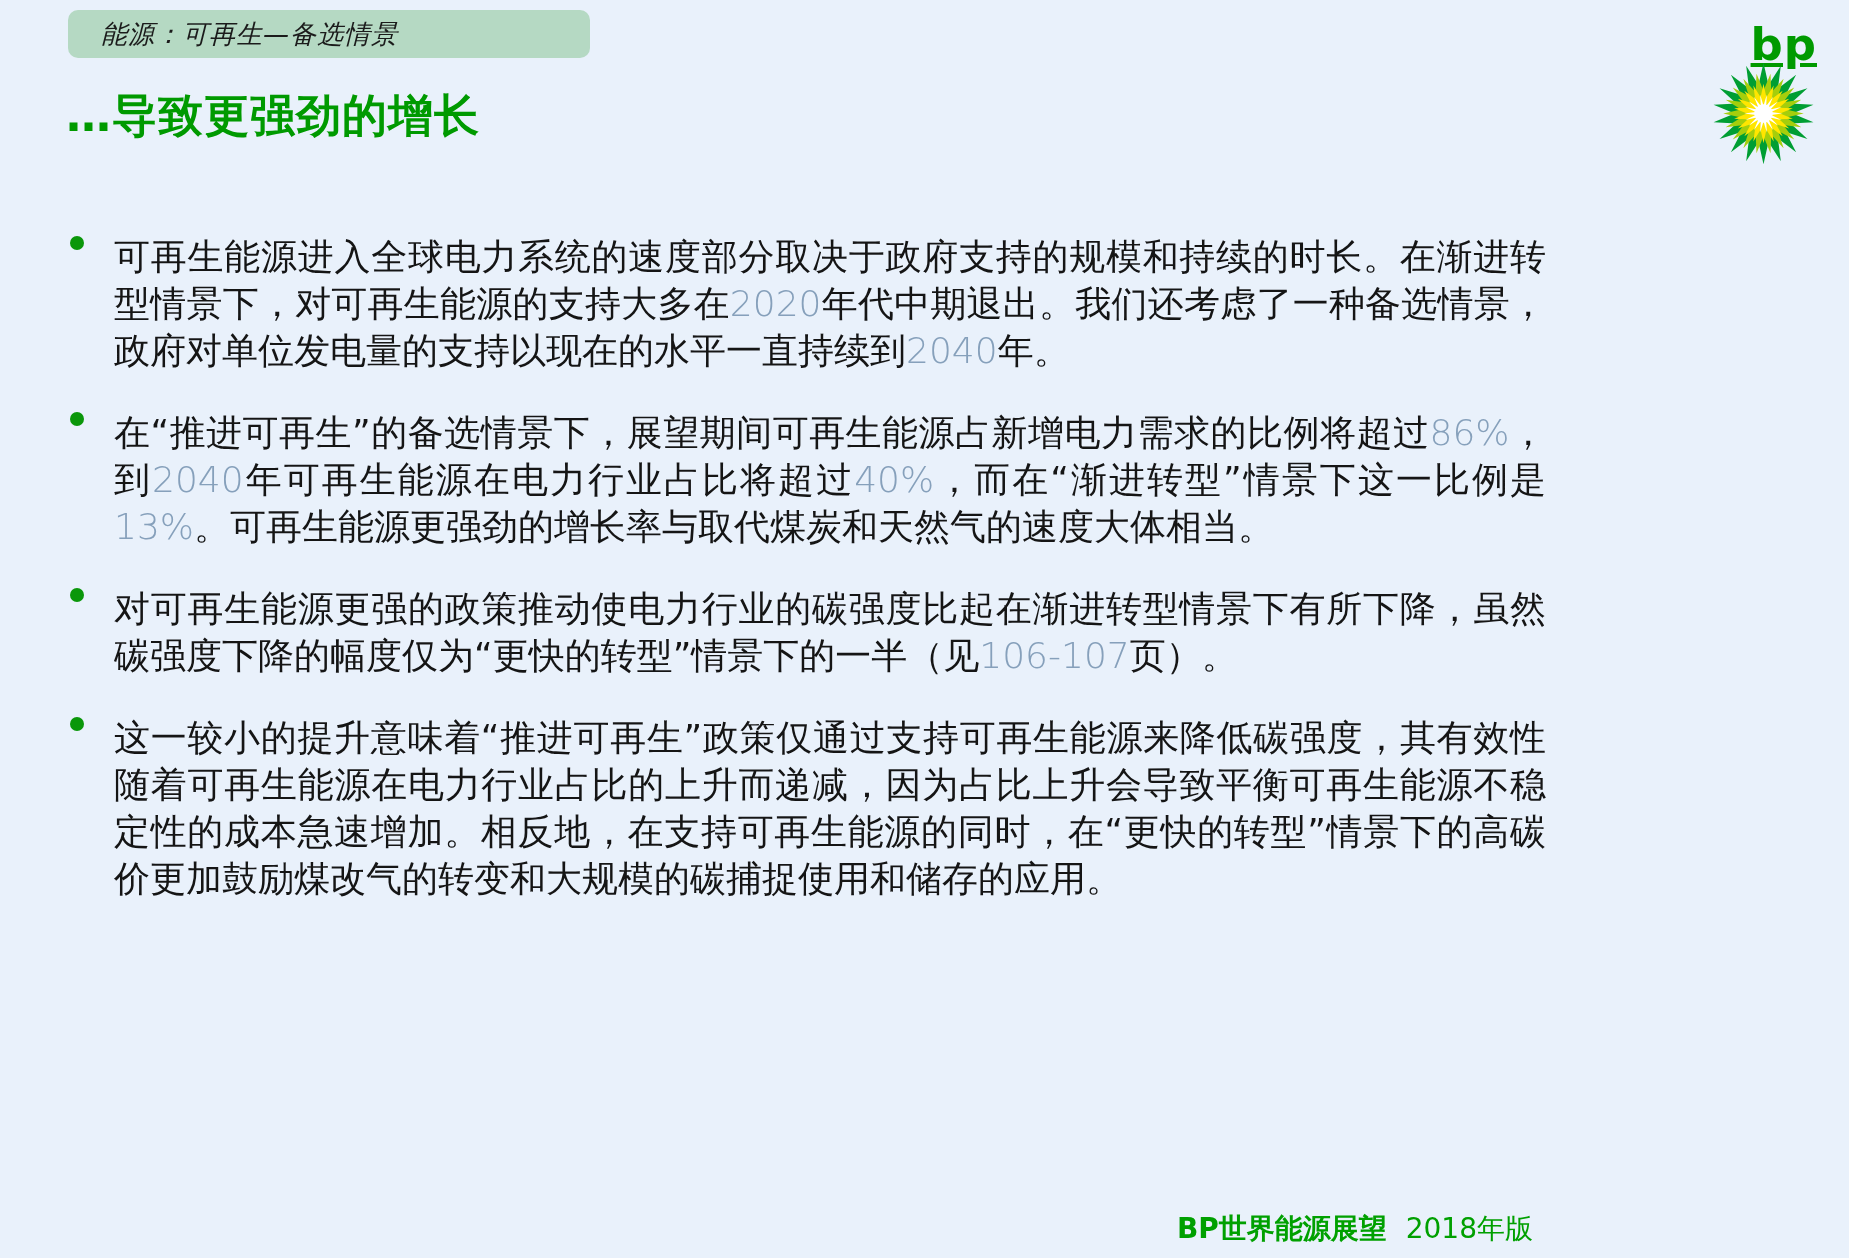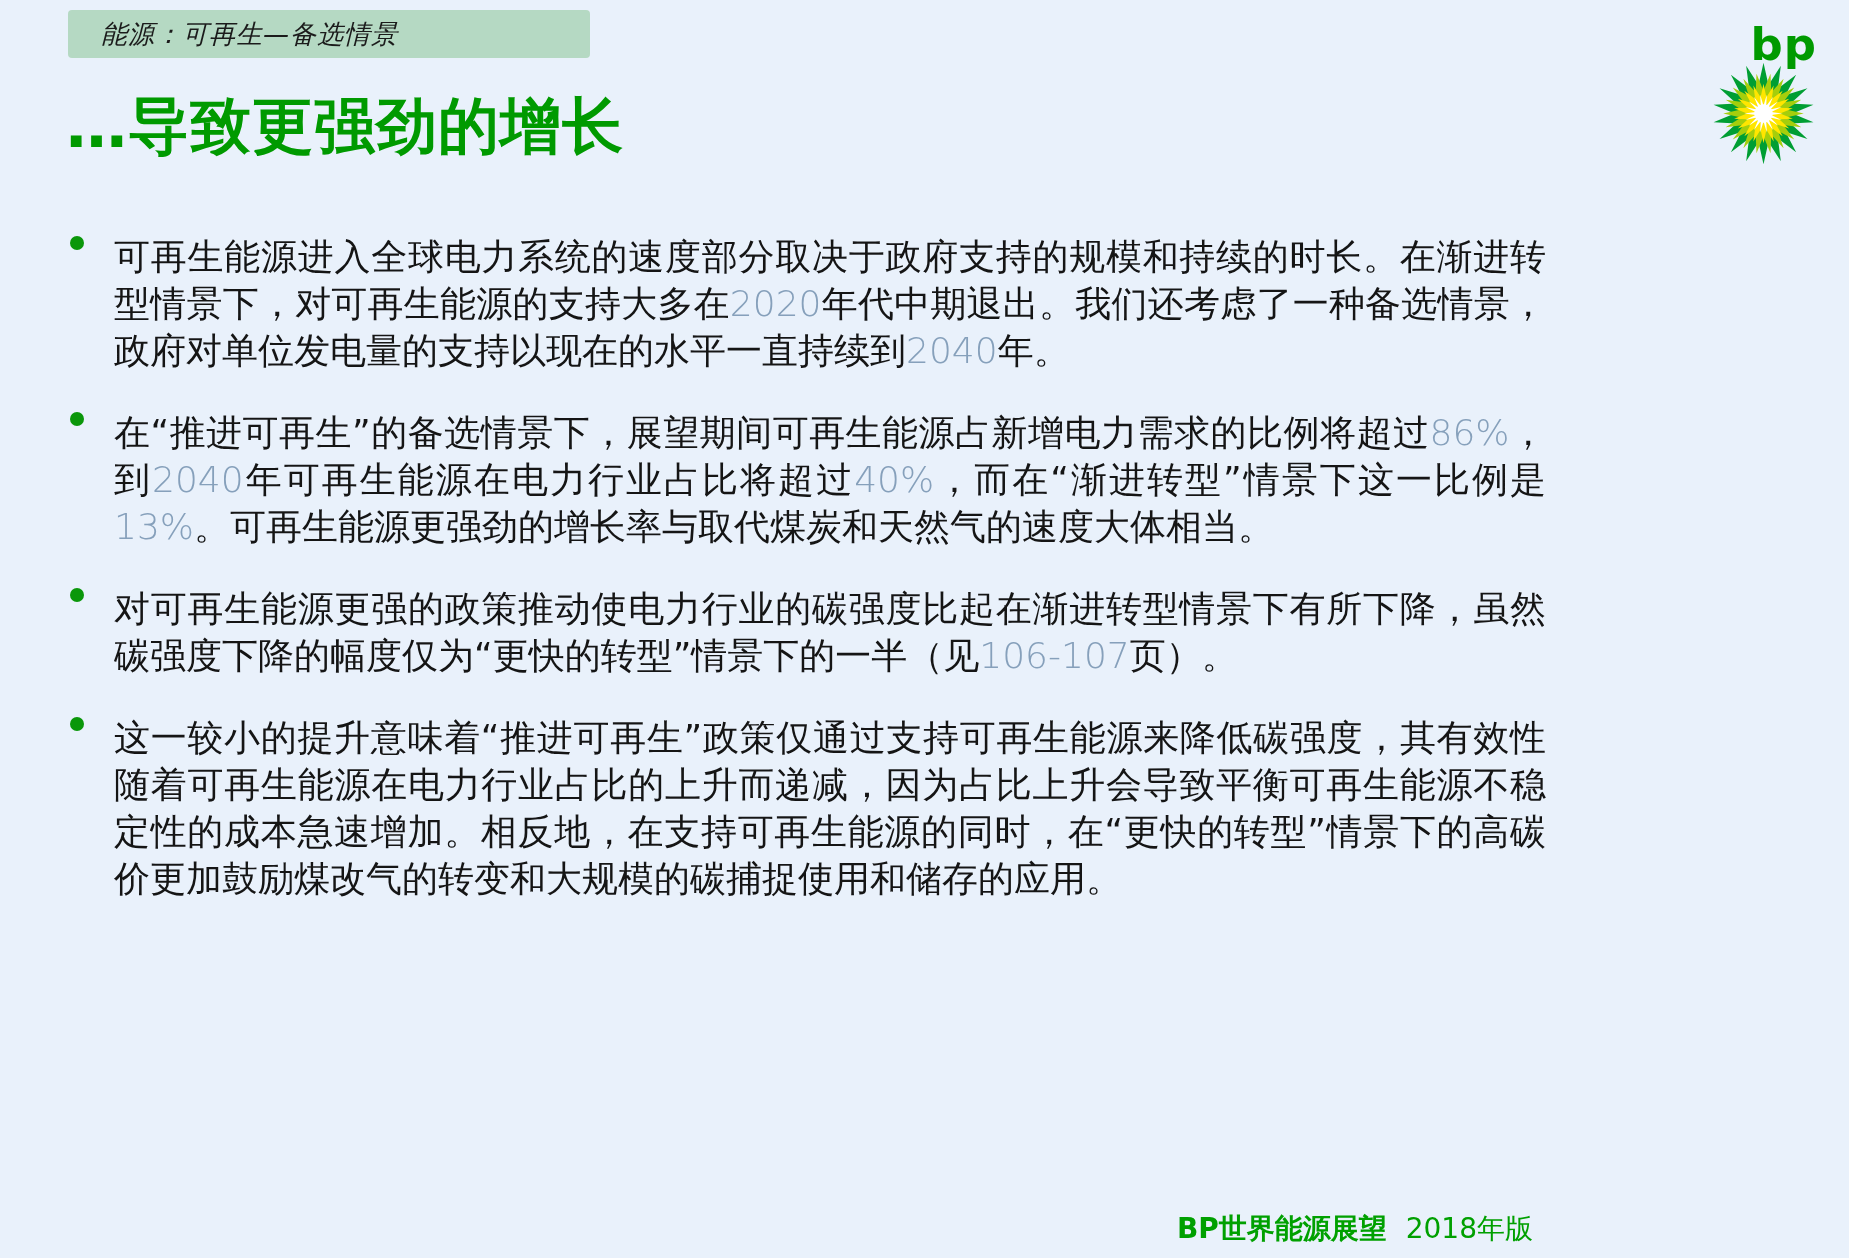--- a/index.html
+++ b/index.html
@@ -8,42 +8,42 @@
     background:#e9f1fb;
     font-family:"DejaVu Sans","Liberation Sans",sans-serif;
     overflow:hidden;position:relative;
   }
   .slide{position:absolute;inset:0;}
 
   
   .badge{
     position:absolute;left:68px;top:10px;
     width:522px;height:48px;
-    background:#b5d9c3;border-radius:4px;
+    background:#b5d9c3;border-radius:10px;
   }
   .badge .badge-label{
     display:block;padding-left:33px;line-height:48px;
     font-size:26px;font-style:italic;color:#1b1b1b;letter-spacing:1px;
     white-space:nowrap;
   }
 
   
   .title{
     position:absolute;left:66px;top:86px;margin:0;
-    font-size:61px;font-weight:bold;color:#009a00;letter-spacing:1px;
+    font-size:45px;font-weight:bold;color:#009a00;letter-spacing:1px;
     white-space:nowrap;
   }
 
   
   .logo{
     position:absolute;top:22px;right:30px;width:112px;text-align:right;
   }
   .logo .bp-text{
     display:block;font-size:45px;line-height:1;font-weight:600;
-    color:#009a00;letter-spacing:1px;padding-right:2px;
+    color:#009a00;letter-spacing:1px;padding-right:2px;text-decoration:underline;
   }
   .logo svg{display:block;margin:-6px 0 0 4px;}
 
   
   .bullets{
     position:absolute;left:68px;top:220px;width:1478px;
     list-style:none;margin:0;padding:0;
   }
   .bullets li{display:flex;margin:0 0 22px 0;}
   .bullet-dot{

